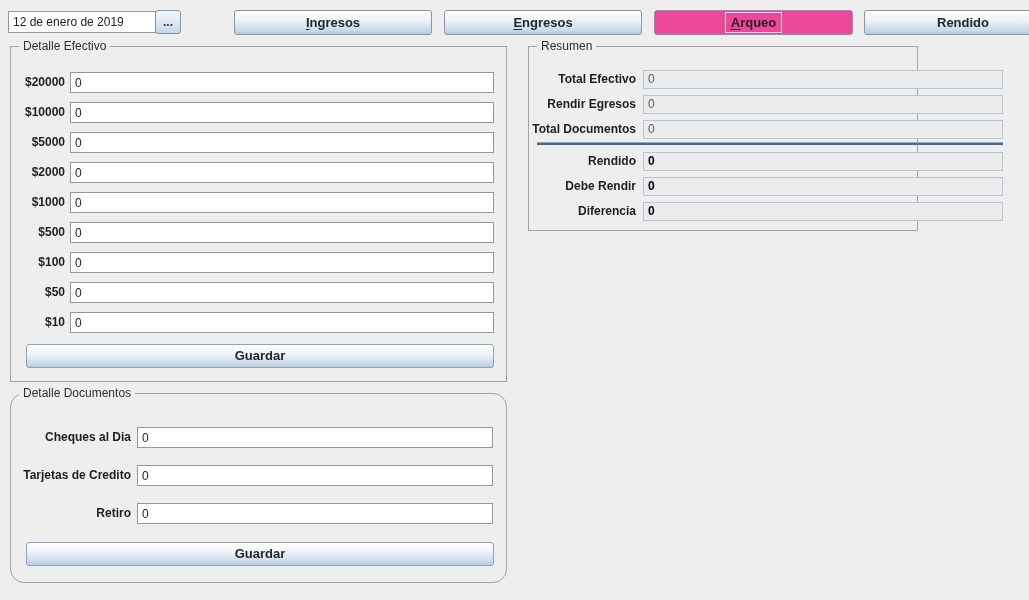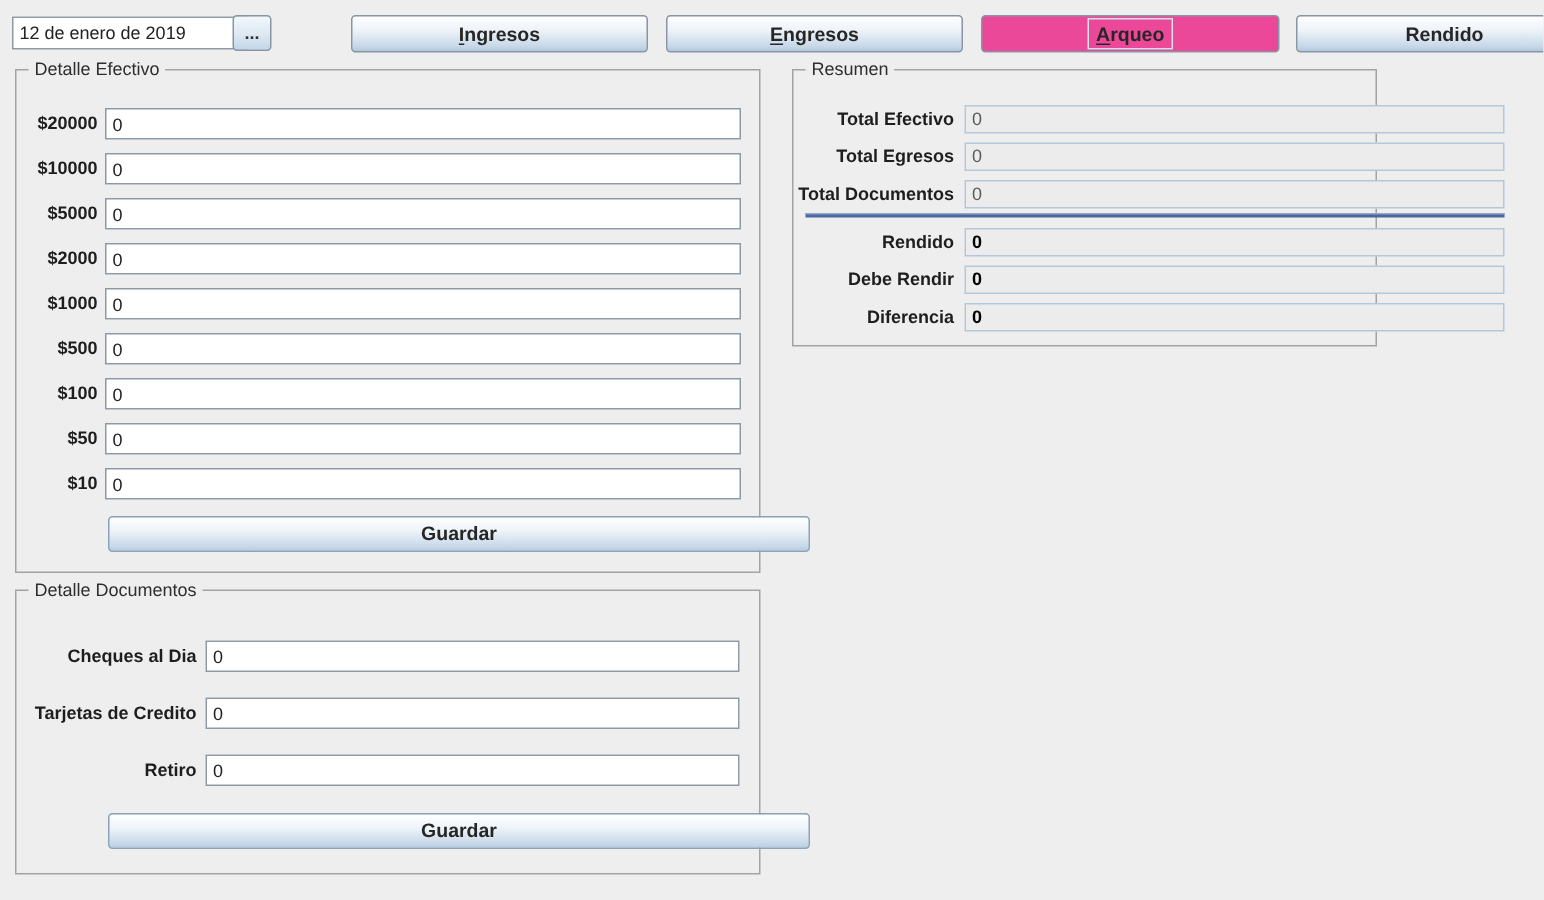--- a/index.html
+++ b/index.html
@@ -57,21 +57,20 @@
     position: absolute;
     height: 24px;
     border: 1px solid #8aa2ba;
     border-radius: 3px;
     background: linear-gradient(180deg,#feffff 0%,#eef4f9 40%,#d8e4ef 68%,#c4d7e9 90%,#b6cce1 100%);
     font-size: 13px;
     font-weight: 700;
     color: #262626;
     text-align: center;
     line-height: 22px;
-    margin-left: 46px;
   }
 
   
   .field {
     position: absolute;
     height: 21px;
     border: 1px solid #8e99a6;
     background: #ffffff;
     font-family: "Liberation Sans", "DejaVu Sans", sans-serif;
     font-size: 12px;
@@ -168,21 +167,21 @@
   <input class="field" style="left: 70px; top: 252px; width: 424px;" value="0">
 
   <span class="lbl" style="left:10px; top:282px; width:55px;">$50</span>
   <input class="field" style="left: 70px; top: 282px; width: 424px;" value="0">
 
   <span class="lbl" style="left:10px; top:312px; width:55px;padding-left:10px;">$10</span>
   <input class="field" style="left: 70px; top: 312px; width: 424px;" value="0">
 
   <button class="btn-save" style="left:26px; top:344px; width:468px;">Guardar</button>
 
-  <div class="groupbox" style="left:10px; top:393px; width:497px; height:190px;">
+  <div class="groupbox" style="left:10px; top:393px; width:497px; height:190px;border-radius:14px;">
     <span class="gb-title">Detalle Documentos</span>
   </div>
 
   <span class="lbl" style="left:12px; top:427px; width:119px;">Cheques al Dia</span>
   <input class="field" style="left: 137px; top: 427px; width: 356px;" value="0">
 
   <span class="lbl" style="left:12px; top:465px; width:119px;">Tarjetas de Credito</span>
   <input class="field" style="left: 137px; top: 465px; width: 356px;" value="0">
 
   <span class="lbl" style="left:12px; top:503px; width:119px;">Retiro</span>
@@ -190,21 +189,21 @@
 
   <button class="btn-save" style="left:26px; top:542px; width:468px;">Guardar</button>
 
   <div class="groupbox" style="left:528px; top:46px; width:390px; height:185px;">
     <span class="gb-title">Resumen</span>
   </div>
 
   <span class="lbl" style="left:528px; top:70px; width:108px; line-height:19px;">Total Efectivo</span>
   <div class="rofield" style="left:643px; top:70px; width:360px;">0</div>
 
-  <span class="lbl" style="left:528px; top:95px; width:108px; line-height:19px;">Total Egresos</span>
+  <span class="lbl" style="left:528px; top:95px; width:108px; line-height:19px;">Rendir Egresos</span>
   <div class="rofield" style="left:643px; top:95px; width:360px;">0</div>
 
   <span class="lbl" style="left:528px; top:120px; width:108px; line-height:19px;">Total Documentos</span>
   <div class="rofield" style="left:643px; top:120px; width:360px;">0</div>
 
   <div class="separator" style="left:537px; top:142px; width:466px;"></div>
 
   <span class="lbl" style="left:528px; top:152px; width:108px; line-height:19px;">Rendido</span>
   <div class="rofield strong" style="left:643px; top:152px; width:360px;">0</div>
 

